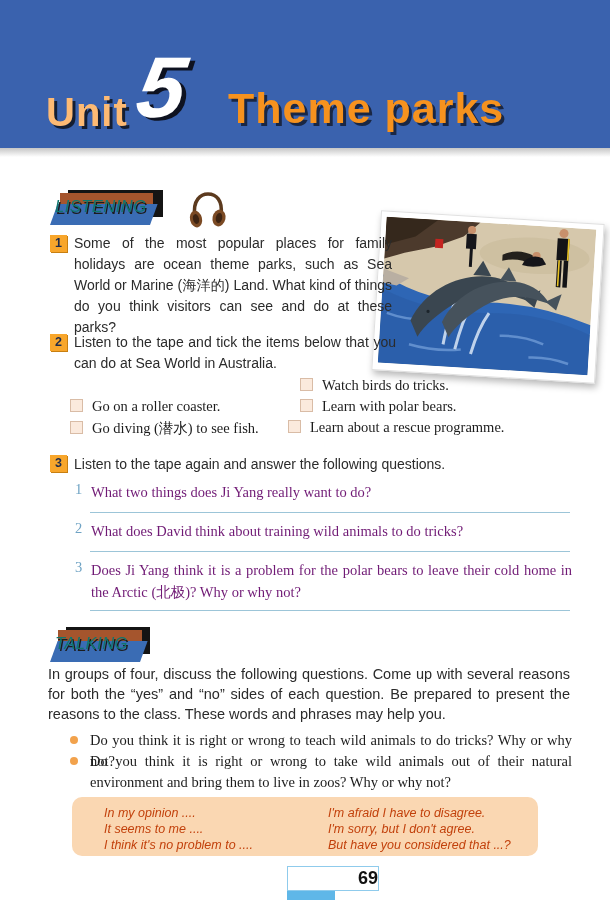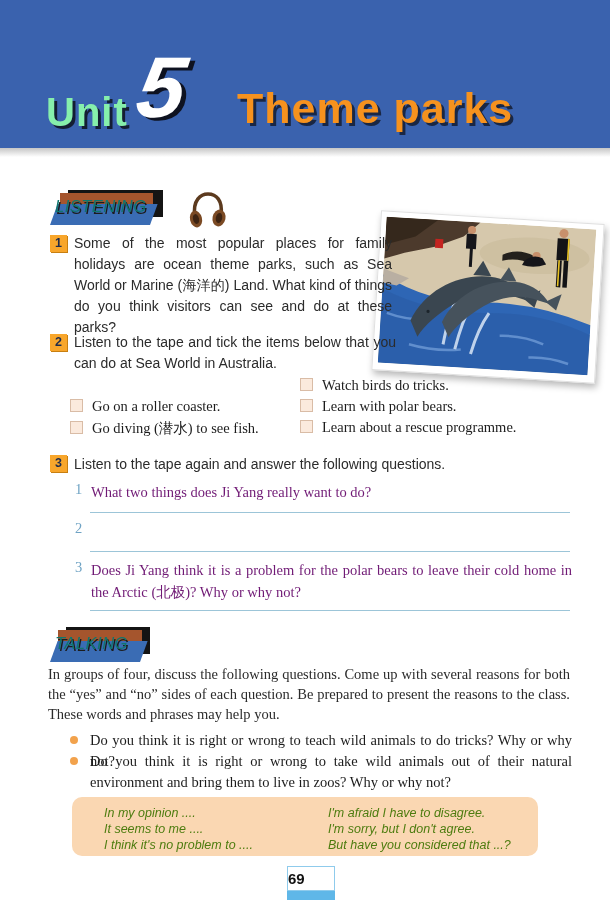--- a/index.html
+++ b/index.html
@@ -3,25 +3,25 @@
 <meta charset="utf-8">
 <style>
   html,body{margin:0;padding:0;background:#e8e8e8;}
   .page{position:relative;width:610px;height:900px;background:#ffffff;overflow:hidden;
         font-family:"Liberation Sans",sans-serif;margin:0 auto;}
 
   
   .banner{position:absolute;left:0;top:0;width:610px;height:148px;background:#3A62AE;}
   .banner-shadow{position:absolute;left:0;top:148px;width:610px;height:9px;
         background:linear-gradient(#c6c6c6,#ffffff);}
-  .unit-word{position:absolute;left:46px;top:90px;font-size:40px;font-weight:bold;color:#86efac;
+  .unit-word{position:absolute;left:46px;top:90px;font-size:40px;font-weight:bold;color:#fdba74;
         letter-spacing:1px;text-shadow:3px 3px 0 #141e33;}
   .unit-num{position:absolute;left:138px;top:44px;font-size:86px;font-weight:bold;color:#fff;
         font-style:italic;transform:skewX(-8deg);text-shadow:5px 3px 0 #0e1220;line-height:1;}
-  .unit-title{position:absolute;left:237px;top:84px;font-size:43px;font-weight:bold;color:#F6921E;
+  .unit-title{position:absolute;left:228px;top:84px;font-size:43px;font-weight:bold;color:#F6921E;
         letter-spacing:1px;text-shadow:3px 3px 0 #1A2744;}
 
   
   .badge{position:absolute;width:120px;height:38px;}
   .b-black{position:absolute;background:#141414;}
   .b-brown{position:absolute;background:#A5552D;}
   .b-blue{position:absolute;background:#3A6CB4;transform:skewX(-20deg);transform-origin:left bottom;}
   .b-text{position:absolute;color:#0f766e;font-weight:normal;font-style:italic;
         text-shadow:1.5px 1.5px 0 #1c1c1c;letter-spacing:.5px;}
 
@@ -40,30 +40,30 @@
         line-height:22px;}
   .aline{position:absolute;left:90px;width:480px;height:1px;background:#9CC5D8;}
 
   .bdot{position:absolute;left:70px;width:8px;height:8px;border-radius:50%;background:#F2A24C;}
   .btext{position:absolute;left:90px;width:482px;font-family:"Liberation Serif",serif;
         font-size:14.5px;color:#1c1c1c;line-height:21px;text-align:justify;}
 
   
   .phrasebox{position:absolute;left:72px;top:797px;width:466px;height:59px;background:#FAD7B2;
         border-radius:10px;}
-  .pcol{position:absolute;top:8px;font-size:12.5px;font-style:italic;color:#4d7c0f;
+  .pcol{position:absolute;top:8px;font-size:12.5px;font-style:italic;color:#c2410c;
         line-height:16px;}
   .pcol div{white-space:nowrap;}
   .pcol-l{left:32px;}
   .pcol-r{left:256px;}
 
   
   .pagebox{position:absolute;left:287px;top:866px;width:46px;height:23px;background:#fff;
-        border:1px solid #8FCBEC;text-align:left;line-height:23px;font-size:15px;
-        font-weight:bold;color:#111;}
+        border:1px solid #8FCBEC;text-align:right;line-height:23px;font-size:18px;
+        font-weight:bold;color:#111;padding-left:44px;}
   .pagebar{position:absolute;left:287px;top:891px;width:48px;height:9px;background:#5FB7E8;}
 
   
   .photo{position:absolute;left:376px;top:217px;width:212px;height:148px;background:#fff;
         padding:5px;transform:rotate(3.5deg);box-shadow:2px 4px 7px rgba(0,0,0,.28);
         border:1px solid #e0e0e0;}
 </style>
 </head>
 <body>
 
@@ -140,46 +140,47 @@
   </div>
   <div class="chkrow" style="left:70px;top:419px;">
     <span class="cb"></span><span>Go diving (潜水) to see fish.</span>
   </div>
   <div class="chkrow" style="left:300px;top:377px;">
     <span class="cb"></span><span>Watch birds do tricks.</span>
   </div>
   <div class="chkrow" style="left:300px;top:398px;">
     <span class="cb"></span><span>Learn with polar bears.</span>
   </div>
-  <div class="chkrow" style="left:300px;top:419px;">
+  <div class="chkrow" style="left:288px;top:419px;">
     <span class="cb"></span><span>Learn about a rescue programme.</span>
   </div>
 
   <div class="numsq" style="left:50px;top:455px;">3</div>
   <div class="itext" style="left:74px;top:454px;width:470px;text-align:left;">Listen to the tape again and answer the following questions.</div>
 
   <div class="qnum" style="left:75px;top:481px;">1</div>
   <div class="qtext" style="left:91px;top:481px;width:480px;">What two things does Ji Yang really want to do?</div>
   <div class="aline" style="top:512px;"></div>
 
   <div class="qnum" style="left:75px;top:520px;">2</div>
+  <div class="qtext" style="left:91px;top:520px;width:480px;">What does David think about training wild animals to do tricks?</div>
   <div class="aline" style="top:551px;"></div>
 
   <div class="qnum" style="left:75px;top:559px;">3</div>
   <div class="qtext" style="left:91px;top:559px;width:481px;text-align:justify;">Does Ji Yang think it is a problem for the polar bears to leave their cold home in the Arctic (北极)? Why or why not?</div>
   <div class="aline" style="top:610px;"></div>
 
   <div class="badge" style="left:50px;top:627px;">
     <div class="b-black" style="left:16px;top:0;width:84px;height:27px;"></div>
     <div class="b-brown" style="left:8px;top:3px;width:84px;height:23px;"></div>
     <div class="b-blue" style="left:0;top:14px;width:90px;height:21px;"></div>
     <div class="b-text" style="left:5px;top:7px;font-size:16.5px;">TALKING</div>
   </div>
 
-  <div class="itext" style="left:48px;top:664px;width:522px;font-size:14.5px;line-height:20px;font-family:Liberation Serif, serif;">In groups of four, discuss the following questions. Come up with several reasons for both the “yes” and “no” sides of each question. Be prepared to present the reasons to the class. These words and phrases may help you.</div>
+  <div class="itext" style="left:48px;top:664px;width:522px;font-size:14.5px;line-height:20px;">In groups of four, discuss the following questions. Come up with several reasons for both the “yes” and “no” sides of each question. Be prepared to present the reasons to the class. These words and phrases may help you.</div>
 
   <div class="bdot" style="top:736px;"></div>
   <div class="btext" style="top:730px;">Do you think it is right or wrong to teach wild animals to do tricks? Why or why not?</div>
   <div class="bdot" style="top:757px;"></div>
   <div class="btext" style="top:751px;">Do you think it is right or wrong to take wild animals out of their natural environment and bring them to live in zoos? Why or why not?</div>
 
   <div class="phrasebox">
     <div class="pcol pcol-l">
       <div>In my opinion ....</div>
       <div>It seems to me ....</div>

